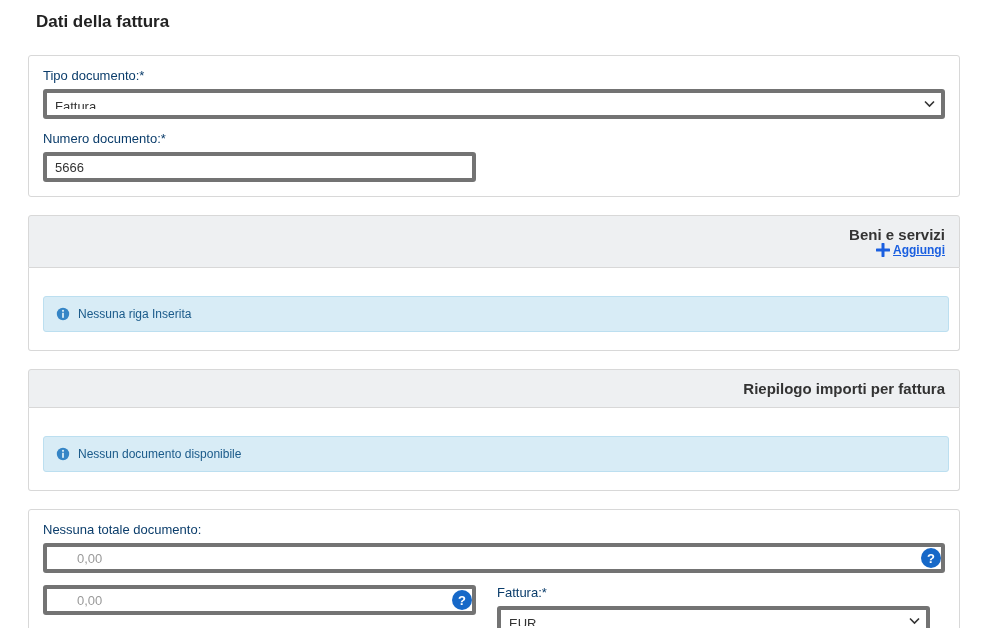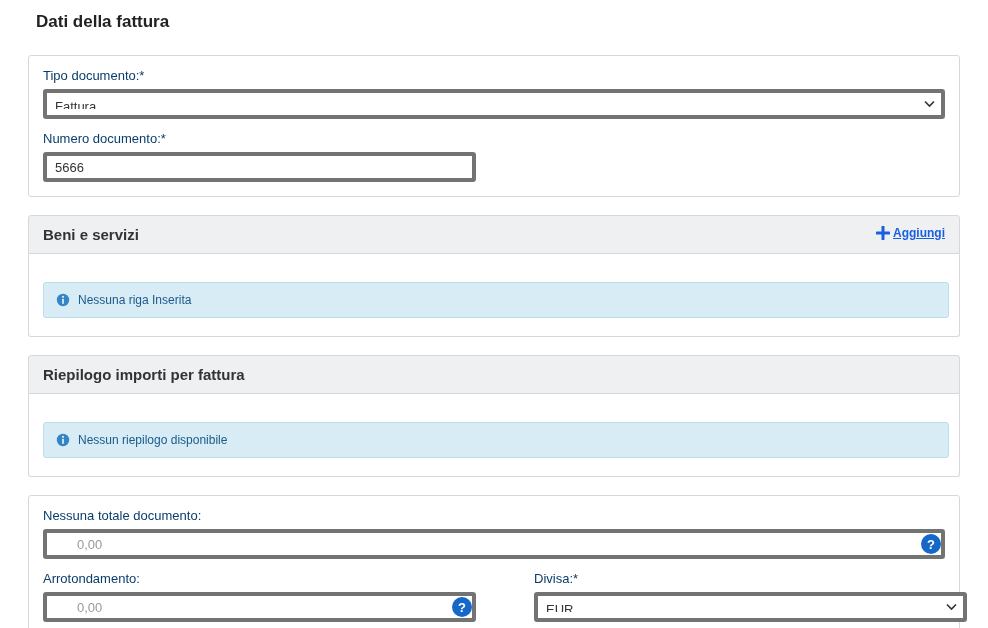--- a/index.html
+++ b/index.html
@@ -25,21 +25,21 @@
       padding: 12px 14px 14px 14px;
     }
     .field-label {
       color: #0b3d6b;
       font-size: 13px;
       margin-bottom: 6px;
       display: block;
     }
     .form-row {
       display: flex;
-      gap: 58px;
+      gap: 21px;
     }
     .col-half {
       flex: 0 0 calc(50% - 18px);
     }
     .input, .select {
       width: 100%;
       border: 4px solid #737373;
       border-radius: 3px;
       padding: 6px 8px;
       height: 30px;
@@ -65,22 +65,23 @@
     .section-header {
       background: #eef0f2;
       border: 1px solid #d8d8d8;
       border-radius: 3px 3px 0 0;
       padding: 10px 14px;
       font-size: 15px;
       font-weight: bold;
       color: #333;
       display: flex;
       justify-content: space-between;
-      align-items: flex-start;
+      align-items: flex-end;
       margin-bottom: 0;
+      flex-direction: column;
     }
     .section-body {
       border: 1px solid #d8d8d8;
       border-top: none;
       border-radius: 0 0 3px 3px;
       padding: 28px 10px 18px 14px;
       margin-bottom: 18px;
     }
     .info-bar {
       background: #d8ecf6;
@@ -197,44 +198,43 @@
 </div>
 <div class="section-body">
   <div class="info-bar">
     <span class="info-icon">
       <svg width="14" height="14" viewBox="0 0 14 14">
           <circle cx="7" cy="7" r="6.2" fill="#3585c6"></circle>
           <rect x="6.1" y="5.8" width="1.8" height="5" fill="#d8ecf6"></rect>
           <circle cx="7" cy="3.8" r="1.1" fill="#d8ecf6"></circle>
         </svg>
     </span>
-    <span>Nessun riepilogo disponibile</span>
+    <span>Nessun documento disponibile</span>
   </div>
 </div>
 
 <div class="panel" style="padding-bottom:14px;">
   <div class="input-group">
     <label class="field-label">Nessuna totale documento:</label>
     <div class="col-half">
       <div class="input-with-help">
         <input class="input with-help placeholder-gray" type="text" placeholder="0,00" style="">
         <button class="help-btn">?</button>
       </div>
     </div>
   </div>
   <div class="form-row">
     <div class="col-half">
-      <label class="field-label">Arrotondamento:</label>
       <div class="input-with-help">
         <input class="input with-help placeholder-gray" type="text" placeholder="0,00" style="">
         <button class="help-btn">?</button>
       </div>
     </div>
     <div class="col-half">
-      <label class="field-label">Divisa:*</label>
+      <label class="field-label">Fattura:*</label>
       <div class="select-wrap">
         <select class="select">
           <option>EUR</option>
         </select>
         <span class="select-caret">
           <svg width="11" height="7" viewBox="0 0 11 7">
               <path d="M1 1 L5.5 5.5 L10 1" fill="none" stroke="#333" stroke-width="1.6"></path>
             </svg>
         </span>
       </div>

